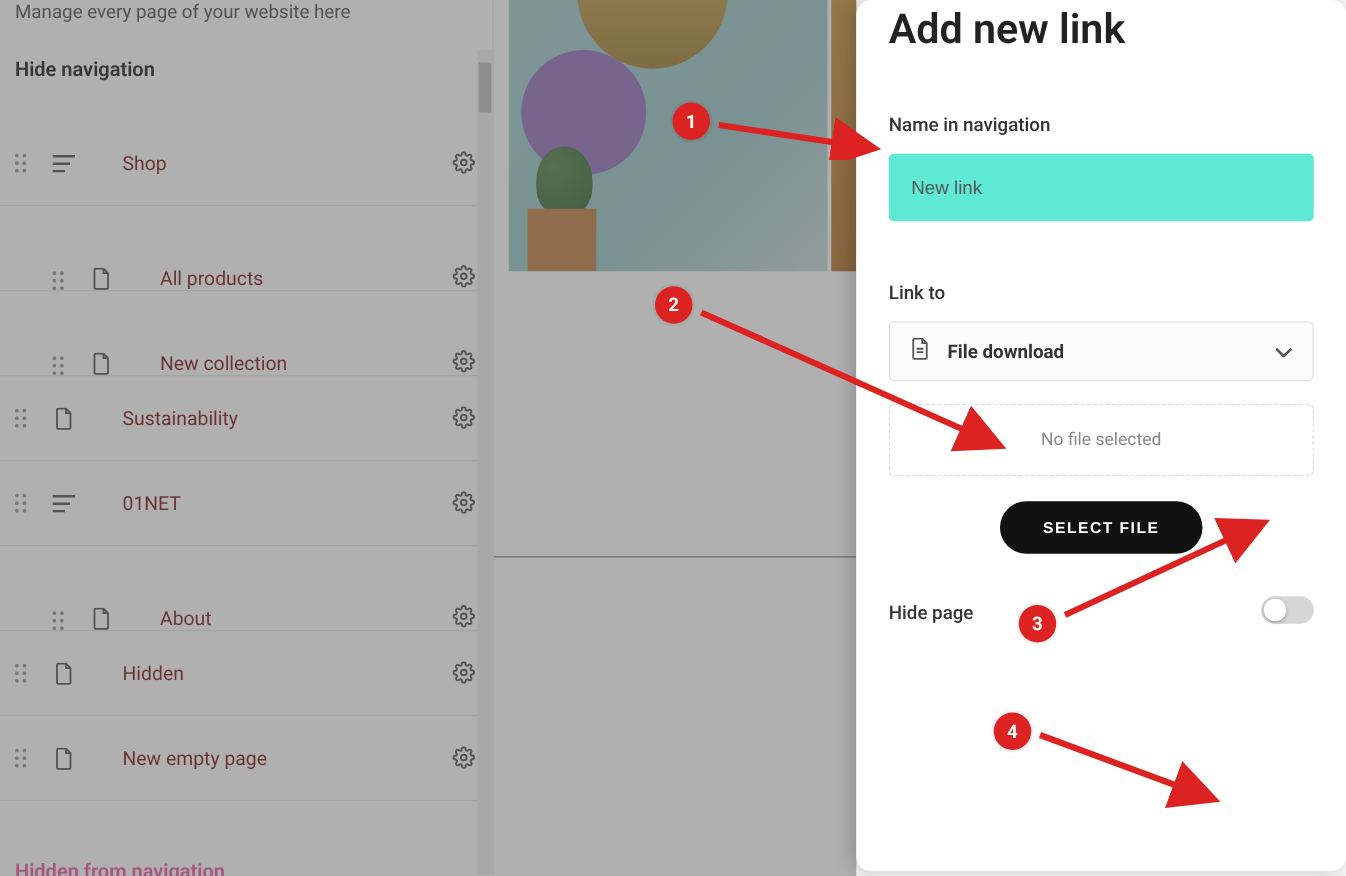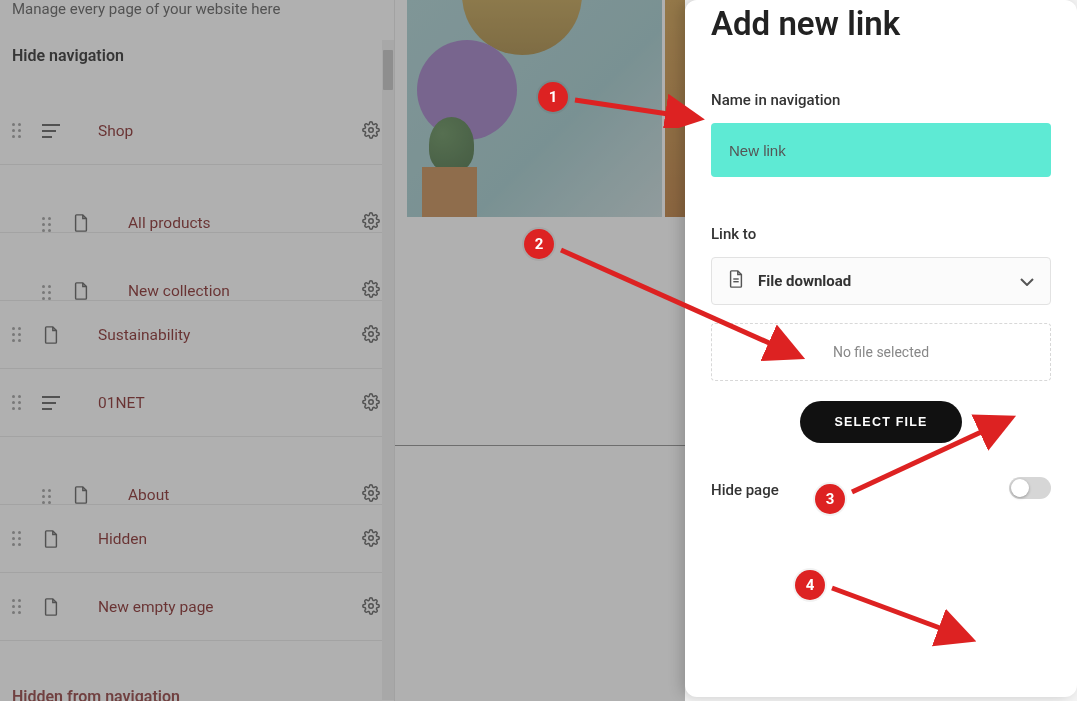--- a/index.html
+++ b/index.html
@@ -59,21 +59,21 @@
     background: #f1f1f1;
   }
   .scrollbar-thumb {
     position: absolute; top: 10px; left: 1px;
     width: 10px; height: 40px;
     background: #c1c1c1;
     border-radius: 1px;
   }
   .section-foot {
     position: absolute; bottom: 0; left: 12px;
-    font-weight: 600; font-size: 16px; color: #7f1d1d;
+    font-weight: 600; font-size: 16px; color: #ec4899;
     padding-bottom: 0; opacity: .9;
     height: 14px; overflow:hidden;
   }
 
   
   .canvas {
     position: absolute; left: 395px; top: 0;
     width: 290px; height: 701px;
     background: #fff;
   }

